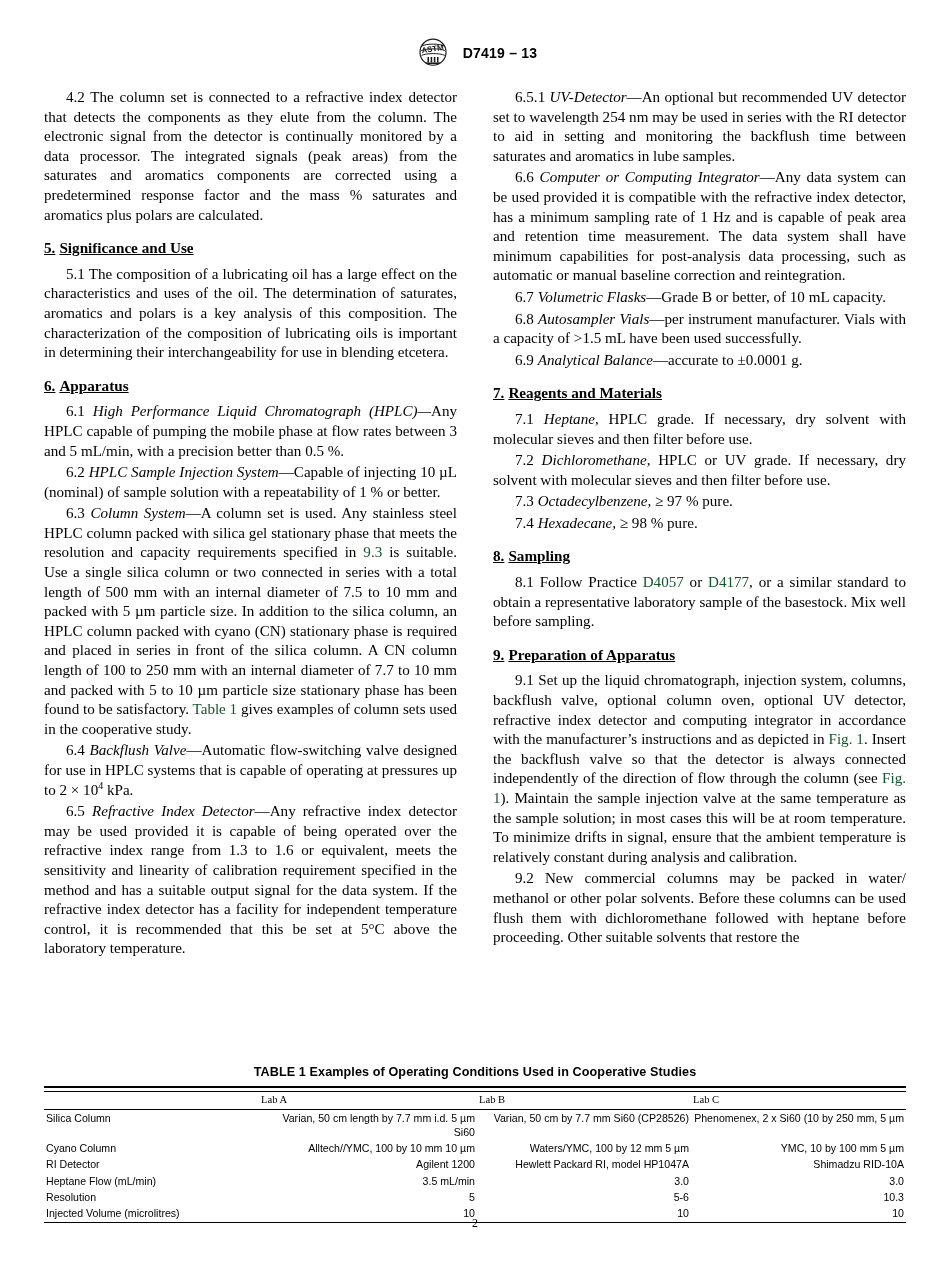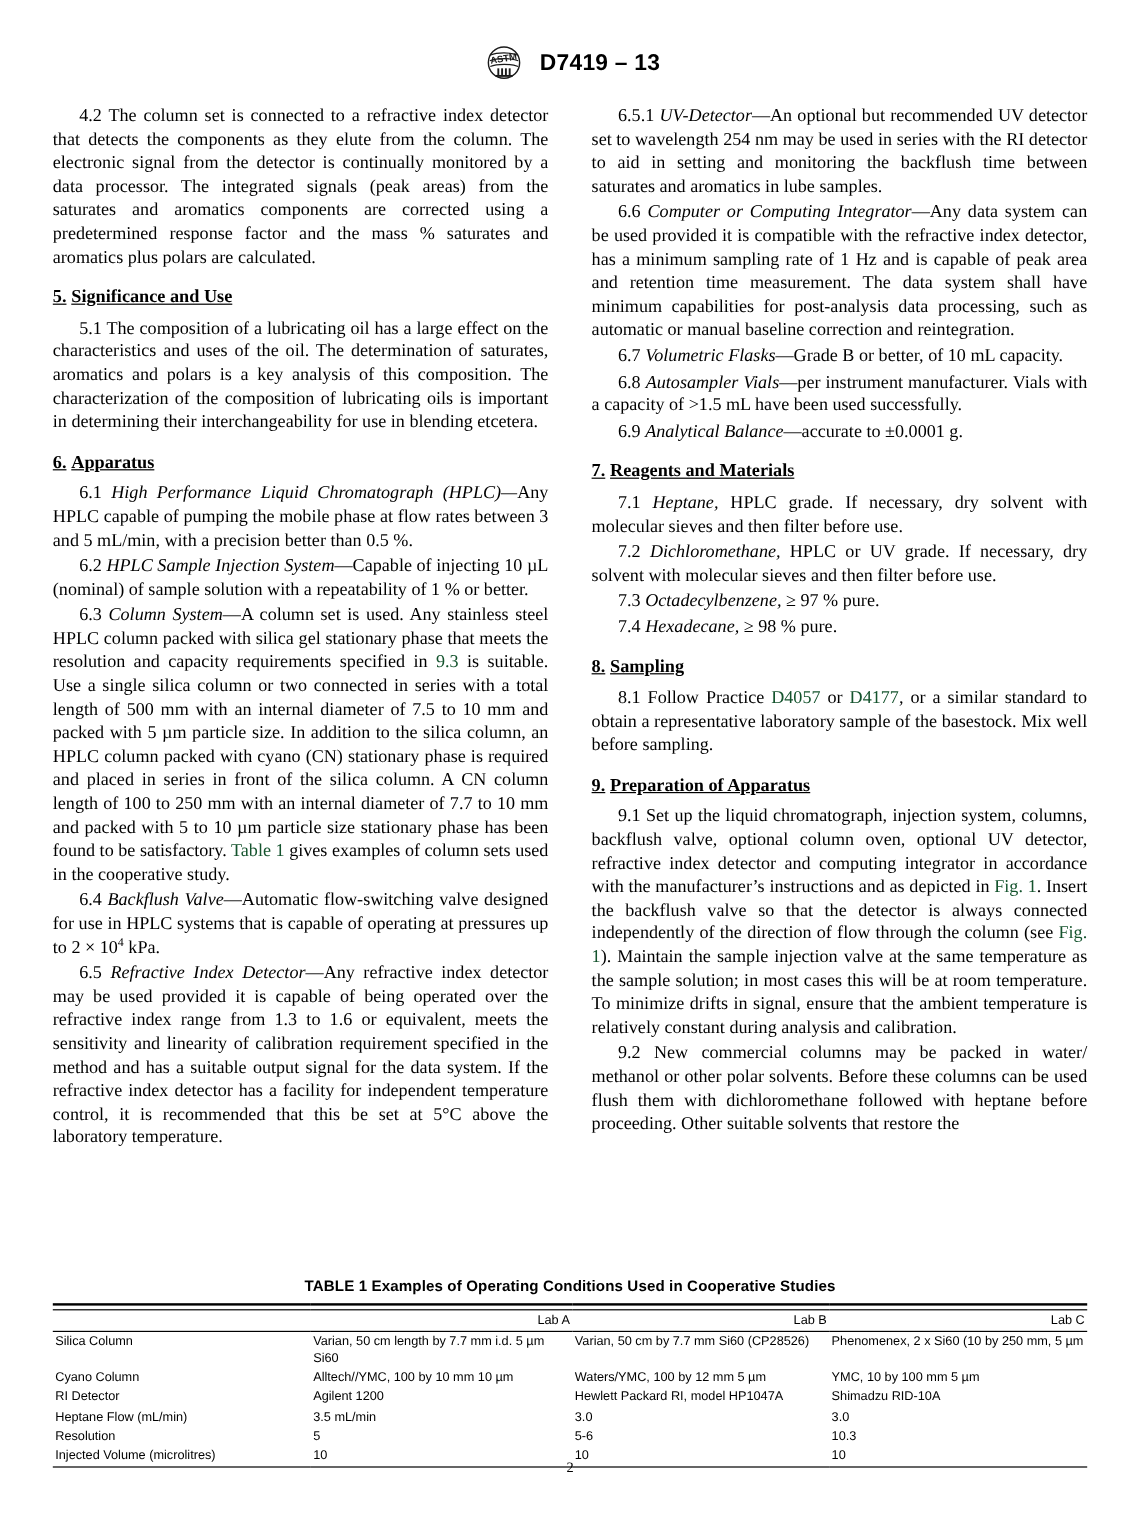--- a/index.html
+++ b/index.html
@@ -34,21 +34,21 @@
   }
   .astm-logo {
     width: 40px;
     height: 30px;
     flex: 0 0 auto;
     display: block;
   }
   .doc-id {
     font-family: "Liberation Sans", "DejaVu Sans", sans-serif;
     font-weight: bold;
-    font-size: 19px;
+    font-size: 14px;
     letter-spacing: 0.2px;
     white-space: nowrap;
   }
 
   
   .columns {
     position: absolute;
     top: 88px;
     left: 44px;
     width: 862px;
@@ -104,29 +104,30 @@
   }
   table.data thead tr.rule-top th {
     border-top: 2.2px solid #000;
     border-bottom: 0.8px solid #000;
     padding: 0;
     height: 3px;
     font-size: 0;
     line-height: 0;
   }
   table.data thead tr.labs th {
-    text-align: right;
+    text-align: left;
     font-weight: normal;
     padding: 1px 2px 2px 2px;
     border-bottom: 0.8px solid #000;
+    font-family: Liberation Serif, serif;
   }
   table.data thead tr.labs th.first { border-bottom: 0.8px solid #000; }
   table.data tbody td {
     padding: 1.1px 2px;
-    text-align: left;
+    text-align: right;
     vertical-align: top;
   }
   table.data tbody td.rowlabel {
     text-align: left;
     white-space: nowrap;
   }
   table.data tbody tr.last td {
     border-bottom: 1.2px solid #000;
     padding-bottom: 2px;
   }

